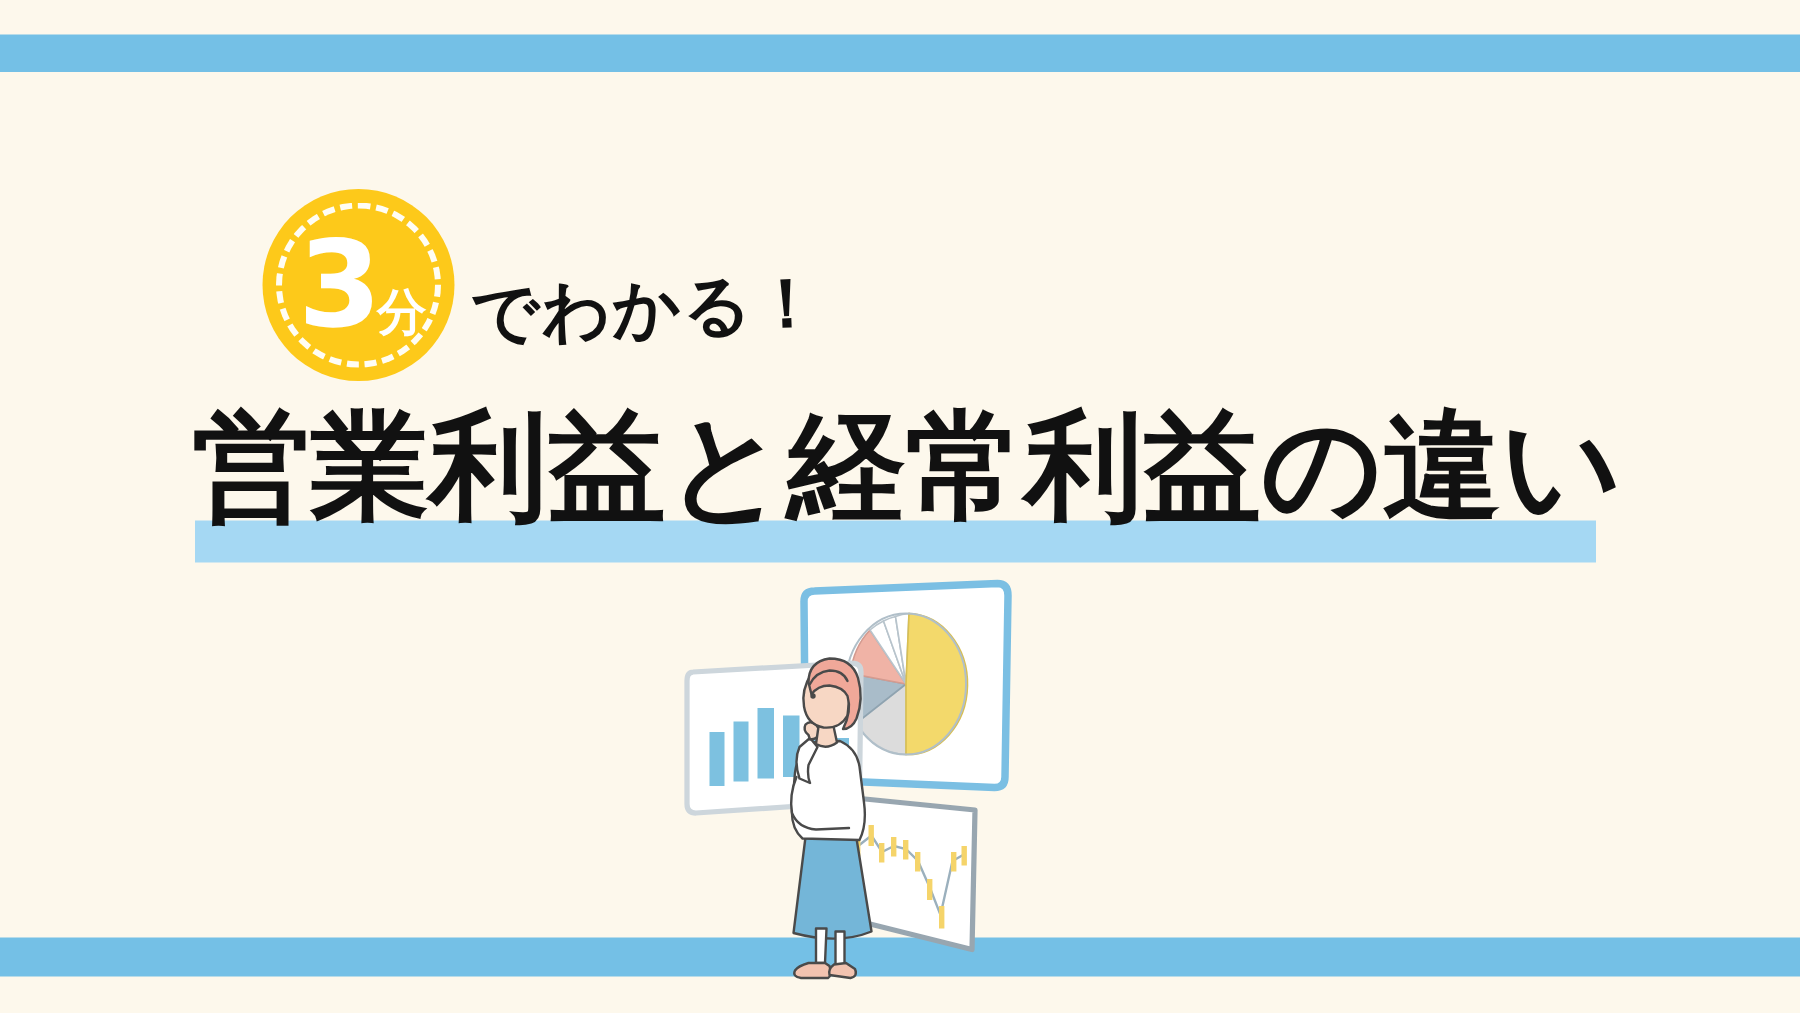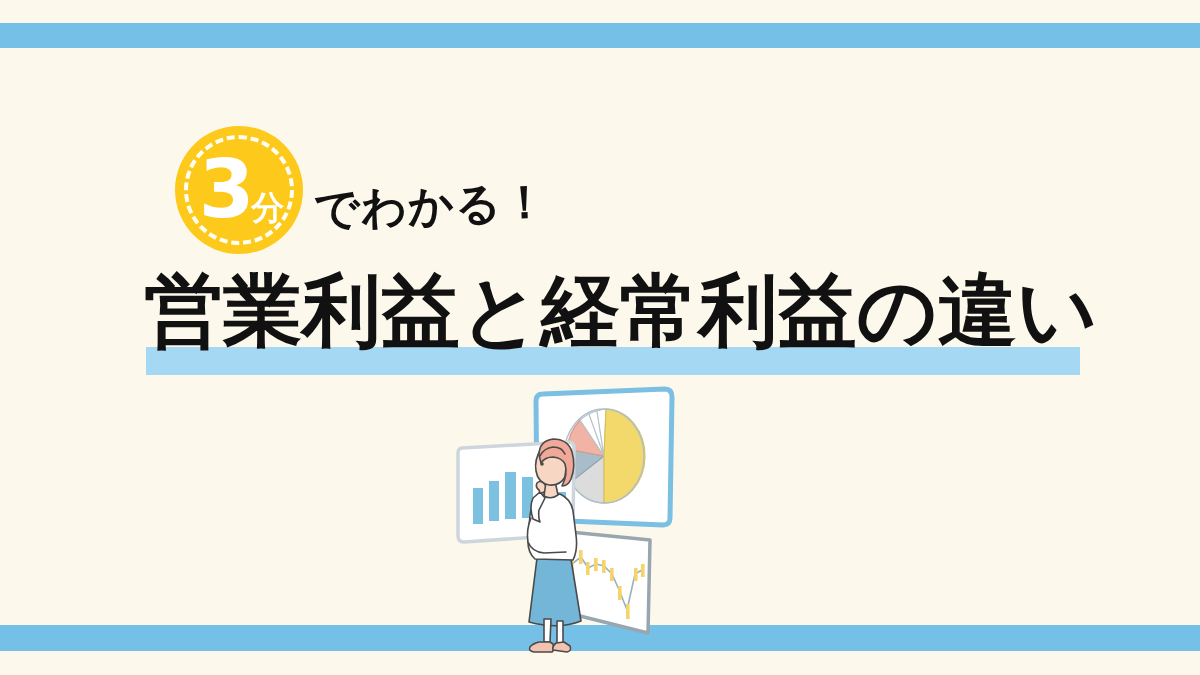--- a/index.html
+++ b/index.html
@@ -91,21 +91,21 @@
     font-weight: 900;
     letter-spacing: 1px;
     white-space: nowrap;
     transform: rotate(-2deg);
     transform-origin: left bottom;
   }
 
   
   .headline-wrap {
     position: absolute;
-    left: 144px;
+    left: 128px;
     top: 272px;
     width: 944px;
     height: 105px;
   }
   .headline-highlight {
     position: absolute;
     left: 2px;
     top: 75px;
     width: 934px;
     height: 28px;

